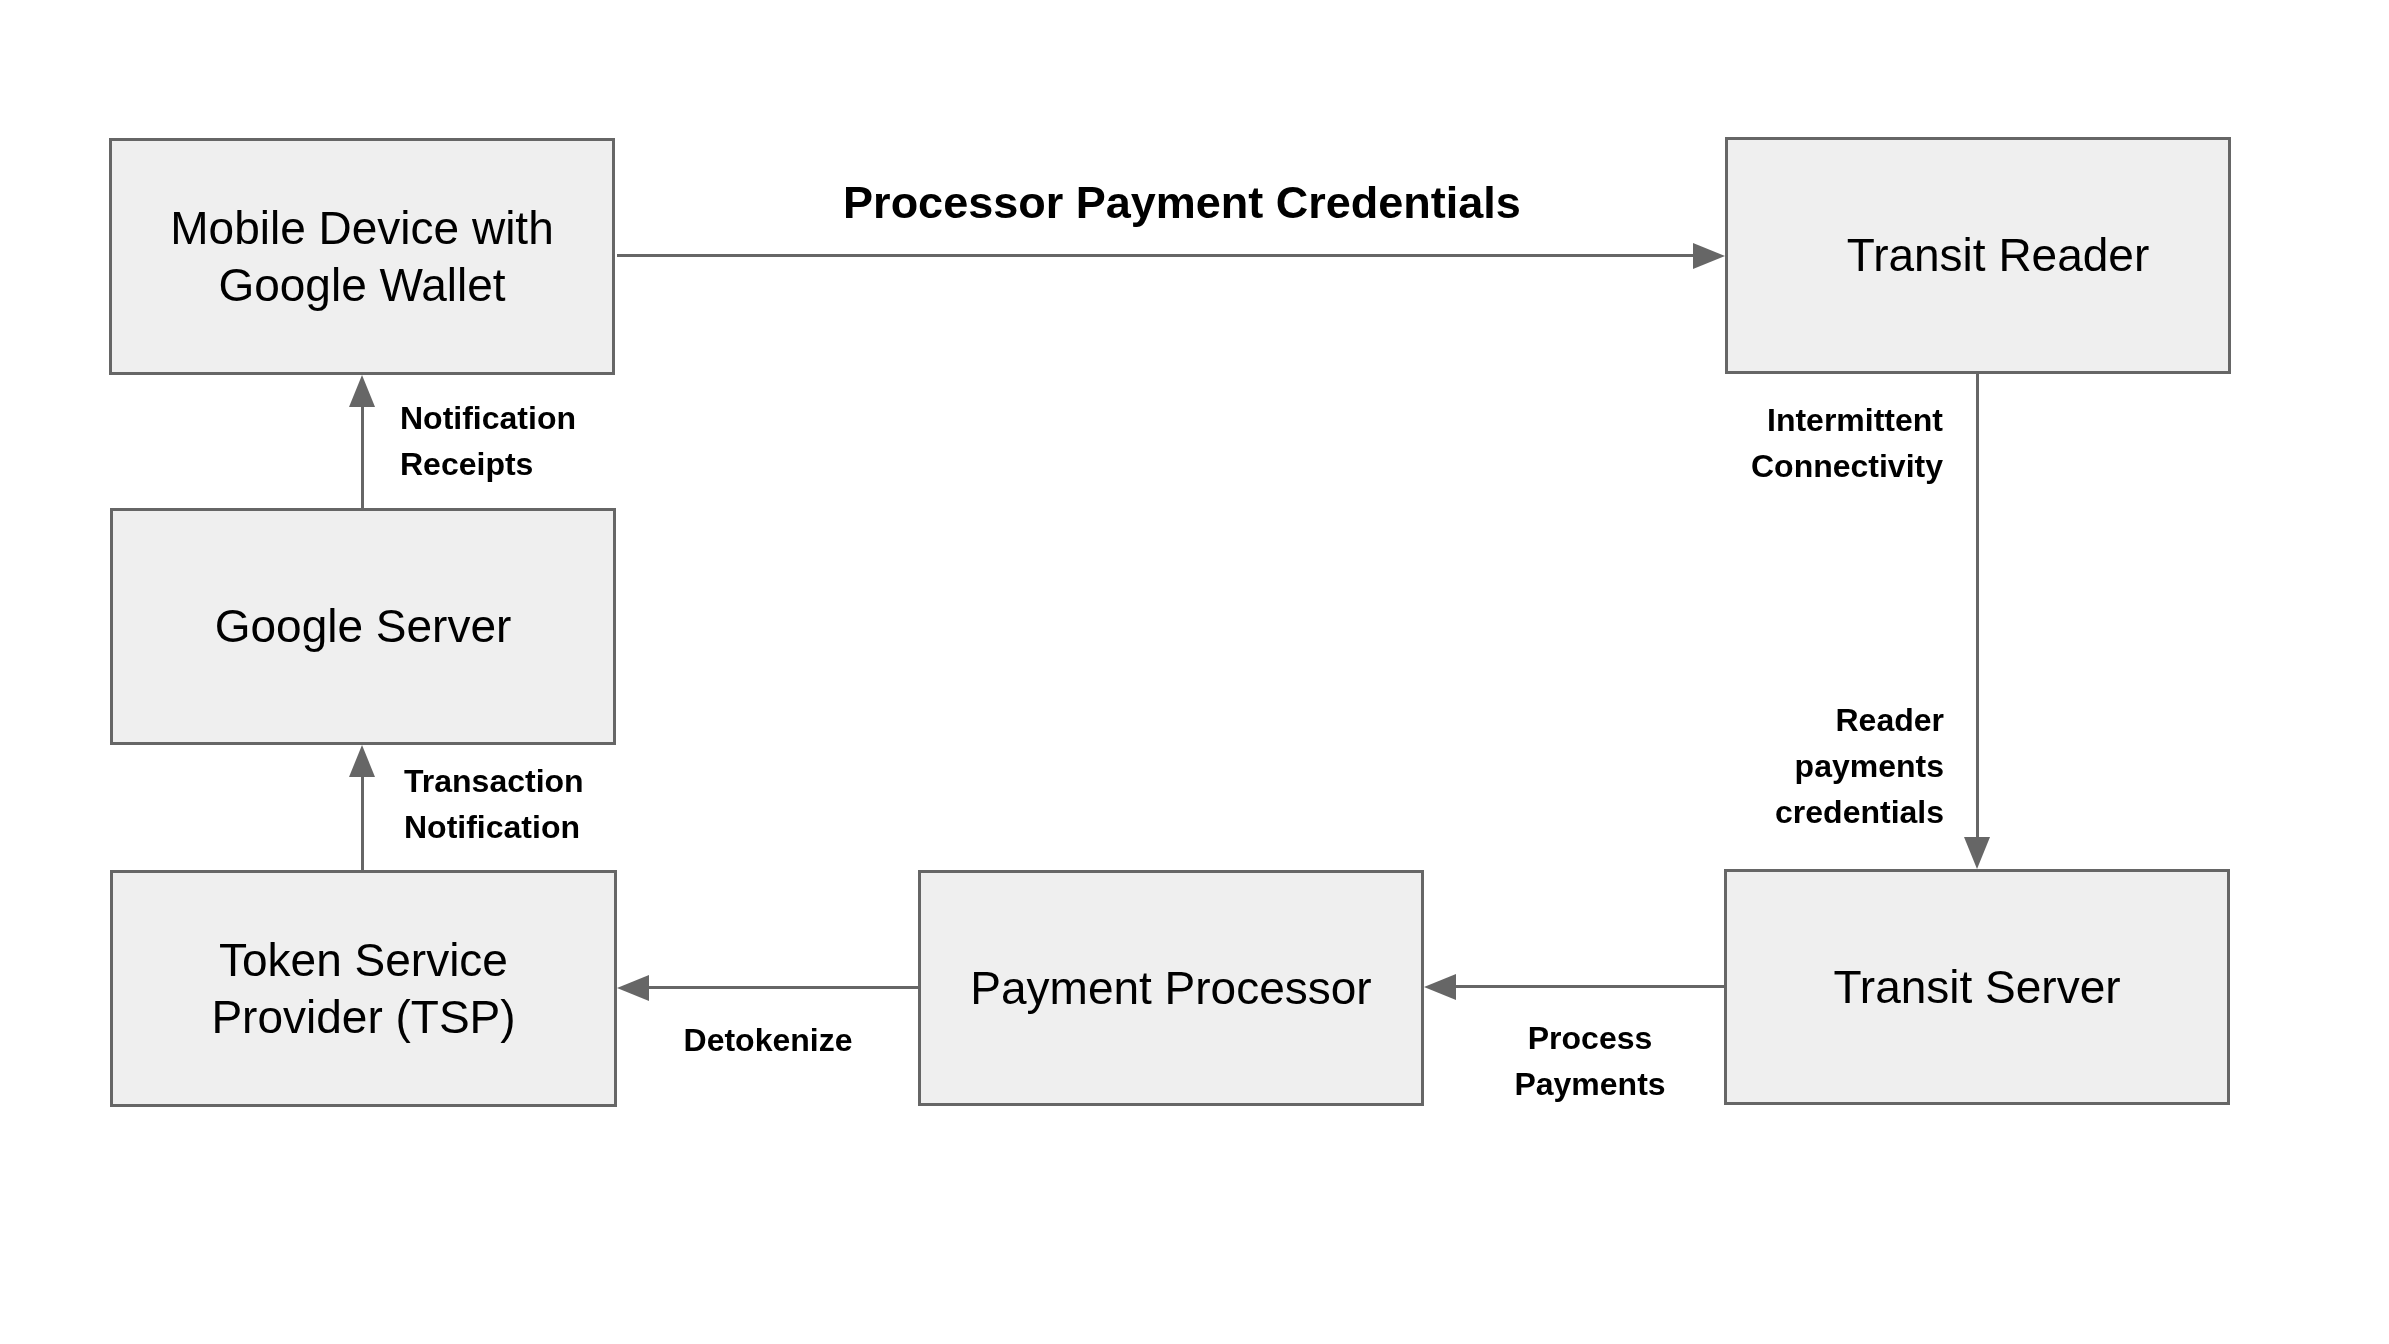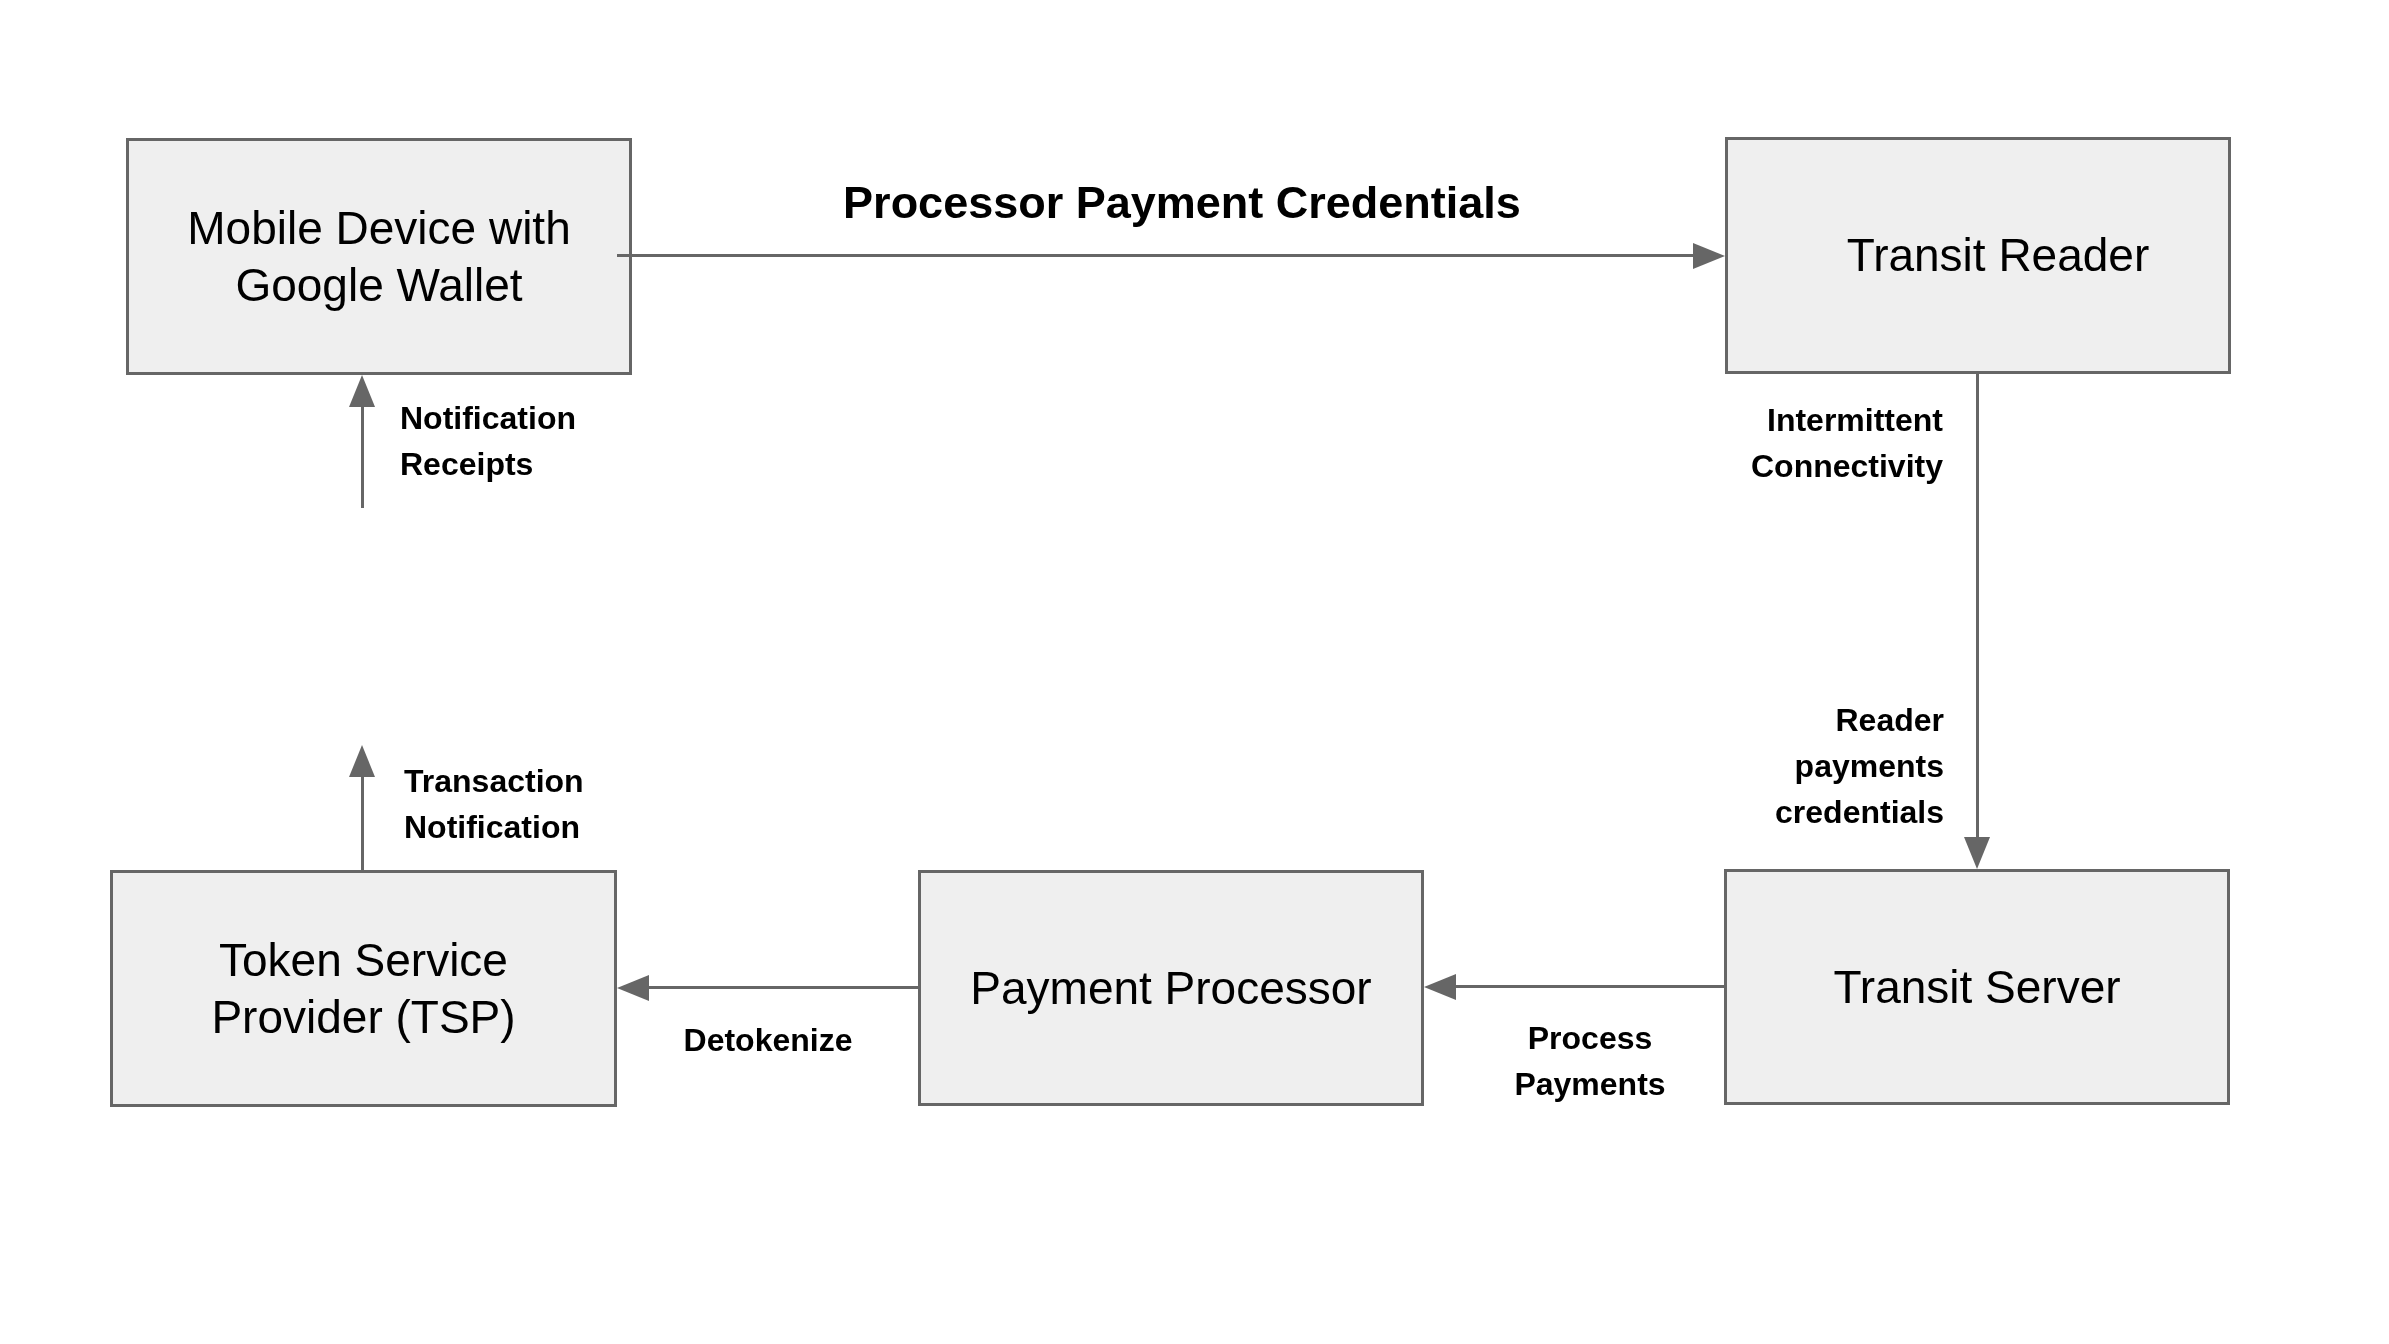--- a/index.html
+++ b/index.html
@@ -73,29 +73,32 @@
   .edge-label.align-right { text-align: right; margin-left: 12px; }
   .edge-label.align-left  { text-align: left; }
   .edge-label.align-center{ text-align: center; transform: translateX(-50%); }
   .edge-label.title-size  { font-size: 45px; line-height: 52px; }
 </style>
 </head>
 <body>
 
 <div id="canvas" style="--box-fill: #efefef; --box-border: #666666; --arrow-color: #666666; --text-color: #000000; background: rgb(255, 255, 255);">
 
-  <div class="node" style="left:126px; top:138px; width:506px; height:237px;">
+  <div class="node" style="left:109px; top:138px; width:506px; height:237px;">
     <div>Mobile Device with</div>
     <div>Google Wallet</div>
   </div>
 
   <div class="node" style="left:1725px; top:137px; width:506px; height:237px;padding-left:40px;">
     <div>Transit Reader</div>
   </div>
 
+  <div class="node" style="left:110px; top:508px; width:506px; height:237px;">
+    <div>Google Server</div>
+  </div>
 
   <div class="node" style="left:110px; top:870px; width:507px; height:237px;">
     <div>Token Service</div>
     <div>Provider (TSP)</div>
   </div>
 
   <div class="node" style="left:918px; top:870px; width:506px; height:236px;">
     <div>Payment Processor</div>
   </div>
 

